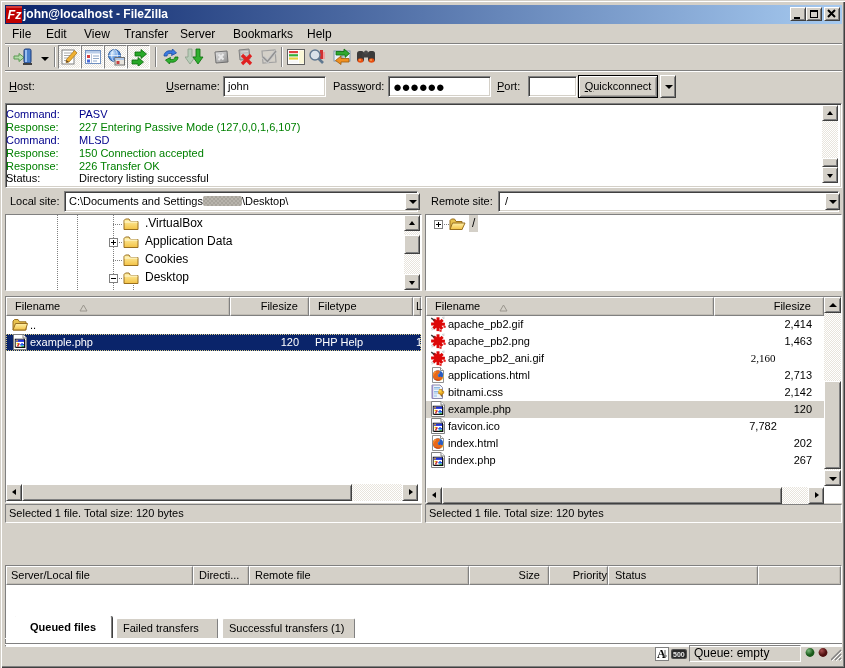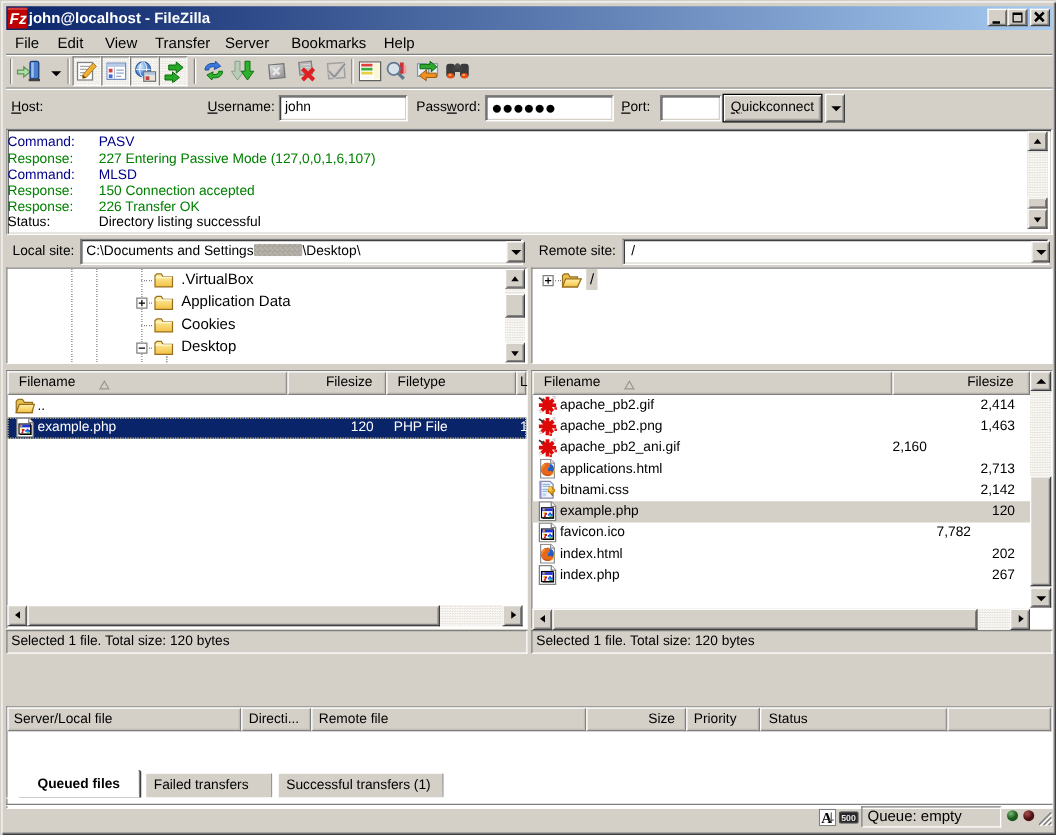--- a/index.html
+++ b/index.html
@@ -370,21 +370,21 @@
   <svg class="abs" style="left:6px; top:20px;" width="16" height="16" viewBox="0 0 16 16">
         <use href="#foldup"></use>
       </svg>
   <div class="row17" style="left:24px; top:20px;">..</div>
   <div class="abs" style="left:0px; top:37px; width:415px; height:17px; background:#0a246a; outline:1px dotted #d8cc88; outline-offset:-1px;"></div>
   <svg class="abs" style="left:6px; top:37px;" width="16" height="16" viewBox="0 0 16 16">
         <use href="#pagephp"></use>
       </svg>
   <div class="row17" style="left:24px; top:37px; color:#fff;">example.php</div>
   <div class="row17" style="left:224px; top:37px; width:69px; color:#fff; text-align:right;">120</div>
-  <div class="row17" style="left:309px; top:37px; color:#fff;">PHP File</div>
+  <div class="row17" style="left:309px; top:37px; color:#fff;">PHP Help</div>
   <div class="row17" style="left:410px; top:37px; color:#fff;">1</div>
 
   <div class="abs" style="left:0px; top:187px; width:415px; height:17px;">
     <div class="sb-btn" style="left:0; top:0; height:17px;">
           <div class="arr" style="left:5px; top:4px; border-top:3.5px solid transparent; border-bottom:3.5px solid transparent; border-right:4px solid #000;"></div>
         </div>
     <div class="abs check" style="left:16px; top:0; width:383px; height:17px;"></div>
     <div class="abs raised" style="left:16px; top:0; width:330px; height:17px;"></div>
     <div class="sb-btn" style="left:396px; top:0; height:17px;">
           <div class="arr" style="left:6px; top:4px; border-top:3.5px solid transparent; border-bottom:3.5px solid transparent; border-left:4px solid #000;"></div>
@@ -409,21 +409,21 @@
   <div class="row17" style="left:288px; top:19px; width:98px; text-align:right;">2,414</div>
   <svg class="abs" style="left:4px; top:36px;" width="16" height="16" viewBox="0 0 16 16">
         <use href="#apache"></use>
       </svg>
   <div class="row17" style="left:22px; top:36px;">apache_pb2.png</div>
   <div class="row17" style="left:288px; top:36px; width:98px; text-align:right;">1,463</div>
   <svg class="abs" style="left:4px; top:53px;" width="16" height="16" viewBox="0 0 16 16">
         <use href="#apache"></use>
       </svg>
   <div class="row17" style="left:22px; top:53px;">apache_pb2_ani.gif</div>
-  <div class="row17" style="left:288px; top:53px; width:98px; text-align:left;">2,160</div>
+  <div class="row17" style="left:288px; top:53px; width:98px; text-align:center;font-family:Liberation Serif, serif;">2,160</div>
   <svg class="abs" style="left:4px; top:70px;" width="16" height="16" viewBox="0 0 16 16">
         <use href="#ffox"></use>
       </svg>
   <div class="row17" style="left:22px; top:70px;">applications.html</div>
   <div class="row17" style="left:288px; top:70px; width:98px; text-align:right;">2,713</div>
   <svg class="abs" style="left:4px; top:87px;" width="16" height="16" viewBox="0 0 16 16">
         <use href="#pagecss"></use>
       </svg>
   <div class="row17" style="left:22px; top:87px;">bitnami.css</div>
   <div class="row17" style="left:288px; top:87px; width:98px; text-align:right;">2,142</div>
@@ -473,21 +473,21 @@
 
 <div class="abs" style="left:4px; top:503px; width:417px; height:19px; border:1px solid #808080; border-right-color:#fff; border-bottom-color:#fff; line-height:17px; padding-left:3px;">Selected 1 file. Total size: 120 bytes</div>
 <div class="abs" style="left:424px; top:503px; width:417px; height:19px; border:1px solid #808080; border-right-color:#fff; border-bottom-color:#fff; line-height:17px; padding-left:3px;">Selected 1 file. Total size: 120 bytes</div>
 
 <div class="abs" id="queue" style="left:4px; top:531px; width:837px; height:82px; border:1px solid #808080; border-right-color:#fff; border-bottom-color:#fff; background:#fff;margin-top:33px;">
   <div class="abs" style="left:0; top:0; width:835px; height:19px;">
     <div class="hdrcell" style="left:0px; width:187px; padding-left:4px;">Server/Local file</div>
     <div class="hdrcell" style="left:187px; width:56px; padding-left:5px;">Directi...</div>
     <div class="hdrcell" style="left:243px; width:220px; padding-left:5px;">Remote file</div>
     <div class="hdrcell" style="left:463px; width:80px; text-align:right; padding-right:8px; padding-left:0;">Size</div>
-    <div class="hdrcell" style="left:543px; width:59px; padding-left:5px;">Priority</div>
+    <div class="hdrcell" style="left:543px; width:59px; padding-left:5px;text-align:right;">Priority</div>
     <div class="hdrcell" style="left:602px; width:150px; padding-left:6px;">Status</div>
     <div class="hdrcell" style="left:752px; width:83px;"></div>
   </div>
 </div>
 
 <div class="abs" id="tabs" style="left:4px; top:614px; width:837px; height:26px;">
   <div class="abs" style="left:9px; top:1px; width:98px; height:22px; background:#fff; border:1px solid #808080; border-top-color:#fff; border-left-color:#fff; border-bottom:none; border-radius:2px 2px 0 0; box-shadow:1px 0 0 #404040; font-weight:bold; text-align:center; line-height:21px; z-index:2;">Queued files</div>
   <div class="abs" style="left:111px; top:3px; width:102px; height:20px; background:#d4d0c8; border:1px solid #808080; border-top-color:#fff; border-left-color:#fff; border-bottom:none; border-radius:2px 2px 0 0; padding-left:6px; line-height:19px;">Failed transfers</div>
   <div class="abs" style="left:217px; top:3px; width:133px; height:20px; background:#d4d0c8; border:1px solid #808080; border-top-color:#fff; border-left-color:#fff; border-bottom:none; border-radius:2px 2px 0 0; padding-left:6px; line-height:19px;">Successful transfers (1)</div>
   <div class="abs" style="left:0px; top:23px; width:837px; height:1px; background:#fff;"></div>

